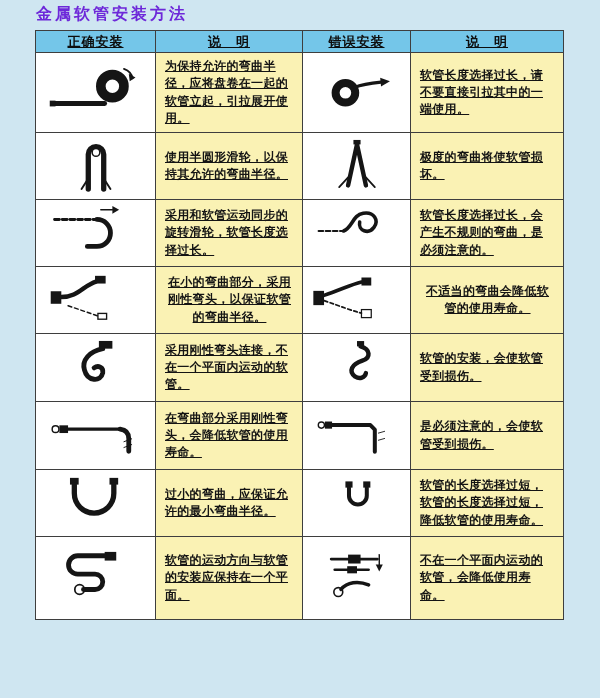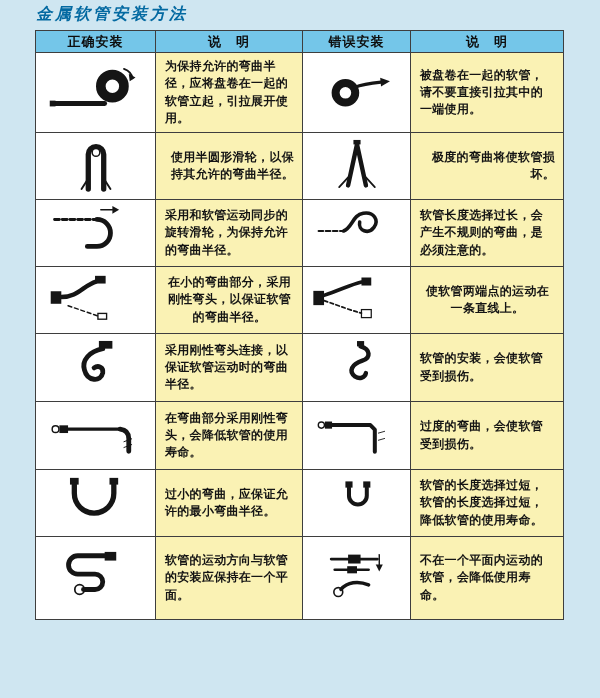--- a/index.html
+++ b/index.html
@@ -1,22 +1,22 @@
 <!DOCTYPE html>
 <html><head>
 <meta charset="utf-8">
 <style>
   html,body{margin:0;padding:0;}
   body{font-family:"Liberation Sans",sans-serif;background:#cfe6f1;}
   .page{width:600px;height:698px;background:#cfe6f1;box-sizing:border-box;padding-top:3px;overflow:hidden;}
-  .title{margin:1px 0 5px 36px;font-family:"Liberation Serif",serif;font-style:italic;font-weight:bold;
-         font-size:16px;letter-spacing:3px;color:#0369a1;}
+  .title{margin:1px 0 5px 36px;font-family:"Liberation Serif",serif;font-weight:bold;
+         font-size:16px;letter-spacing:3px;color:#6d28d9;}
   table.install{border-collapse:collapse;margin-left:35px;width:528px;table-layout:fixed;background:#ffffff;
                 border:1px solid #3e3e3e;}
-  th,td{border:1px solid #3e3e3e;box-sizing:border-box;}
+  th,td{border:1px solid #3e3e3e;box-sizing:border-box;text-decoration:underline;}
   thead tr{height:22px;}
   th{background:#74c6e9;font-size:13px;font-weight:bold;color:#0d0d0d;letter-spacing:1px;padding:0;}
   td.img-cell{background:#ffffff;text-align:center;vertical-align:middle;padding:0;}
   td.desc-cell{background:#faf2b4;font-size:12px;font-weight:bold;color:#141414;
                padding:5px 8px 5px 9px;line-height:1.42;vertical-align:middle;letter-spacing:0.3px;}
   .ill{display:inline-block;line-height:0;}
 </style>
 </head>
 <body>
 
@@ -45,23 +45,23 @@
                 <rect x="7" y="42" width="6" height="6" fill="#151515"></rect>
                 <path d="M84 9 q8 3 9 10" fill="none" stroke="#151515" stroke-width="1.8" stroke-linecap="round" stroke-linejoin="round"></path>
                 <polygon points="90,22 96,18 89,14" fill="#151515"></polygon>
               </svg></span></td>
           <td class="desc-cell">为保持允许的弯曲半径，应将盘卷在一起的软管立起，引拉展开使用。</td>
           <td class="img-cell"><span class="ill"><svg viewBox="0 0 110 64" width="98" height="58">
                 <circle cx="42" cy="34" r="11" fill="none" stroke="#151515" stroke-width="9"></circle>
                 <path d="M52 28 C62 24 72 23 82 22" fill="none" stroke="#151515" stroke-width="3.5" stroke-linecap="round" stroke-linejoin="round"></path>
                 <polygon points="81,17 92,21 82,27" fill="#151515"></polygon>
               </svg></span></td>
-          <td class="desc-cell">被盘卷在一起的软管，请不要直接引拉其中的一端使用。</td>
+          <td class="desc-cell">软管长度选择过长，请不要直接引拉其中的一端使用。</td>
         </tr>
-        <tr style="height: 56px; text-align: right;">
+        <tr style="height: 56px;">
           <td class="img-cell"><span class="ill"><svg viewBox="0 0 110 64" width="106" height="62">
                 <path d="M47 58 V22 A8 8 0 0 1 63 22 V58" fill="none" stroke="#151515" stroke-width="5.5" stroke-linecap="round" stroke-linejoin="round"></path>
                 <circle cx="55" cy="20" r="4" fill="#ffffff" stroke="#151515" stroke-width="1.6"></circle>
                 <path d="M40 58 L47 47 M70 58 L63 47" fill="none" stroke="#151515" stroke-width="2" stroke-linecap="round" stroke-linejoin="round"></path>
               </svg></span></td>
           <td class="desc-cell">使用半圆形滑轮，以保持其允许的弯曲半径。</td>
           <td class="img-cell"><span class="ill"><svg viewBox="0 0 110 64" width="98" height="58">
                 <rect x="51" y="5" width="8" height="5" fill="#151515"></rect>
                 <path d="M55 10 L45 56" fill="none" stroke="#151515" stroke-width="5" stroke-linecap="round" stroke-linejoin="round"></path>
                 <path d="M55 10 L65 56" fill="none" stroke="#151515" stroke-width="5" stroke-linecap="round" stroke-linejoin="round"></path>
@@ -69,21 +69,21 @@
               </svg></span></td>
           <td class="desc-cell">极度的弯曲将使软管损坏。</td>
         </tr>
         <tr style="height: 67px;">
           <td class="img-cell"><span class="ill"><svg viewBox="0 0 110 64" width="106" height="62">
                 <path d="M12 20 H56" fill="none" stroke="#151515" stroke-width="3" stroke-linecap="round" stroke-linejoin="round" stroke-dasharray="5 3"></path>
                 <path d="M56 20 A14 14 0 0 1 56 48 L46 48" fill="none" stroke="#151515" stroke-width="5" stroke-linecap="round" stroke-linejoin="round"></path>
                 <path d="M60 10 h12" fill="none" stroke="#151515" stroke-width="1.6" stroke-linecap="round" stroke-linejoin="round"></path>
                 <polygon points="72,6 79,10 72,14" fill="#151515"></polygon>
               </svg></span></td>
-          <td class="desc-cell">采用和软管运动同步的旋转滑轮，为保持允许的弯曲半径。</td>
+          <td class="desc-cell">采用和软管运动同步的旋转滑轮，软管长度选择过长。</td>
           <td class="img-cell"><span class="ill"><svg viewBox="0 0 110 64" width="98" height="58">
                 <path d="M12 32 H40" fill="none" stroke="#151515" stroke-width="2.5" stroke-linecap="round" stroke-linejoin="round" stroke-dasharray="5 3"></path>
                 <path d="M40 32 C50 28 50 14 62 12 C74 10 80 20 74 28 C68 36 56 32 58 22" fill="none" stroke="#151515" stroke-width="4" stroke-linecap="round" stroke-linejoin="round"></path>
               </svg></span></td>
           <td class="desc-cell">软管长度选择过长，会产生不规则的弯曲，是必须注意的。</td>
         </tr>
         <tr style="height: 67px; text-align: center;">
           <td class="img-cell"><span class="ill"><svg viewBox="0 0 110 64" width="106" height="62">
                 <rect x="8" y="25" width="11" height="13" fill="#151515"></rect>
                 <path d="M19 31 C36 31 42 19 55 15" fill="none" stroke="#151515" stroke-width="4.5" stroke-linecap="round" stroke-linejoin="round"></path>
@@ -92,28 +92,28 @@
                 <rect x="57" y="48" width="9" height="6" fill="none" stroke="#151515" stroke-width="1.4"></rect>
               </svg></span></td>
           <td class="desc-cell">在小的弯曲部分，采用刚性弯头，以保证软管的弯曲半径。</td>
           <td class="img-cell"><span class="ill"><svg viewBox="0 0 110 64" width="98" height="58">
                 <rect x="6" y="24" width="12" height="16" fill="#151515"></rect>
                 <path d="M18 29 C36 23 48 17 60 14" fill="none" stroke="#151515" stroke-width="4" stroke-linecap="round" stroke-linejoin="round"></path>
                 <rect x="60" y="9" width="11" height="9" fill="#151515"></rect>
                 <path d="M18 35 C36 41 48 46 60 49" fill="none" stroke="#151515" stroke-width="2" stroke-linecap="round" stroke-linejoin="round" stroke-dasharray="4 3"></path>
                 <rect x="60" y="45" width="11" height="9" fill="none" stroke="#151515" stroke-width="1.4"></rect>
               </svg></span></td>
-          <td class="desc-cell">使软管两端点的运动在一条直线上。</td>
+          <td class="desc-cell">不适当的弯曲会降低软管的使用寿命。</td>
         </tr>
         <tr style="height: 68px;">
           <td class="img-cell"><span class="ill"><svg viewBox="0 0 110 64" width="106" height="62">
                 <rect x="58" y="6" width="14" height="8" fill="#151515"></rect>
                 <path d="M62 14 C48 17 40 26 43 36 C46 48 60 49 62 39 C63 33 57 31 53 34" fill="none" stroke="#151515" stroke-width="5" stroke-linecap="round" stroke-linejoin="round"></path>
               </svg></span></td>
-          <td class="desc-cell">采用刚性弯头连接，以保证软管运动时的弯曲半径。</td>
+          <td class="desc-cell">采用刚性弯头连接，不在一个平面内运动的软管。</td>
           <td class="img-cell"><span class="ill"><svg viewBox="0 0 110 64" width="98" height="58">
                 <rect x="55" y="4" width="8" height="6" fill="#151515"></rect>
                 <path d="M59 10 C70 13 71 23 61 26 C49 30 45 38 53 44 C58 47 64 45 65 40" fill="none" stroke="#151515" stroke-width="5" stroke-linecap="round" stroke-linejoin="round"></path>
               </svg></span></td>
           <td class="desc-cell">软管的安装，会使软管受到损伤。</td>
         </tr>
         <tr style="height: 68px;">
           <td class="img-cell"><span class="ill"><svg viewBox="0 0 110 64" width="106" height="62">
                 <circle cx="13" cy="27" r="3.5" fill="none" stroke="#151515" stroke-width="1.5"></circle>
                 <rect x="17" y="23" width="9" height="8" fill="#151515"></rect>
@@ -121,21 +121,21 @@
                 <path d="M80 27 q9 1 9 10 V50" fill="none" stroke="#151515" stroke-width="5" stroke-linecap="round" stroke-linejoin="round"></path>
                 <path d="M84 40 l8 -3 M84 46 l8 -3" fill="none" stroke="#151515" stroke-width="1" stroke-linecap="round" stroke-linejoin="round"></path>
               </svg></span></td>
           <td class="desc-cell">在弯曲部分采用刚性弯头，会降低软管的使用寿命。</td>
           <td class="img-cell"><span class="ill"><svg viewBox="0 0 110 64" width="98" height="58">
                 <circle cx="15" cy="22" r="3.5" fill="none" stroke="#151515" stroke-width="1.5"></circle>
                 <rect x="19" y="18" width="8" height="8" fill="#151515"></rect>
                 <path d="M27 22 H70 L75 27 V52" fill="none" stroke="#151515" stroke-width="4.5" stroke-linecap="round" stroke-linejoin="round"></path>
                 <path d="M79 31 l7 -2 M79 39 l7 -2" fill="none" stroke="#151515" stroke-width="1" stroke-linecap="round" stroke-linejoin="round"></path>
               </svg></span></td>
-          <td class="desc-cell">过度的弯曲，会使软管受到损伤。</td>
+          <td class="desc-cell">是必须注意的，会使软管受到损伤。</td>
         </tr>
         <tr style="height: 67px;">
           <td class="img-cell"><span class="ill"><svg viewBox="0 0 110 64" width="106" height="62">
                 <rect x="28" y="8" width="9" height="7" fill="#151515"></rect>
                 <rect x="69" y="8" width="9" height="7" fill="#151515"></rect>
                 <path d="M32.5 15 V24 A20.5 20.5 0 0 0 73.5 24 V15" fill="none" stroke="#151515" stroke-width="5.5" stroke-linecap="round" stroke-linejoin="round"></path>
               </svg></span></td>
           <td class="desc-cell">过小的弯曲，应保证允许的最小弯曲半径。</td>
           <td class="img-cell"><span class="ill"><svg viewBox="0 0 110 64" width="98" height="58">
                 <rect x="42" y="10" width="8" height="7" fill="#151515"></rect>

